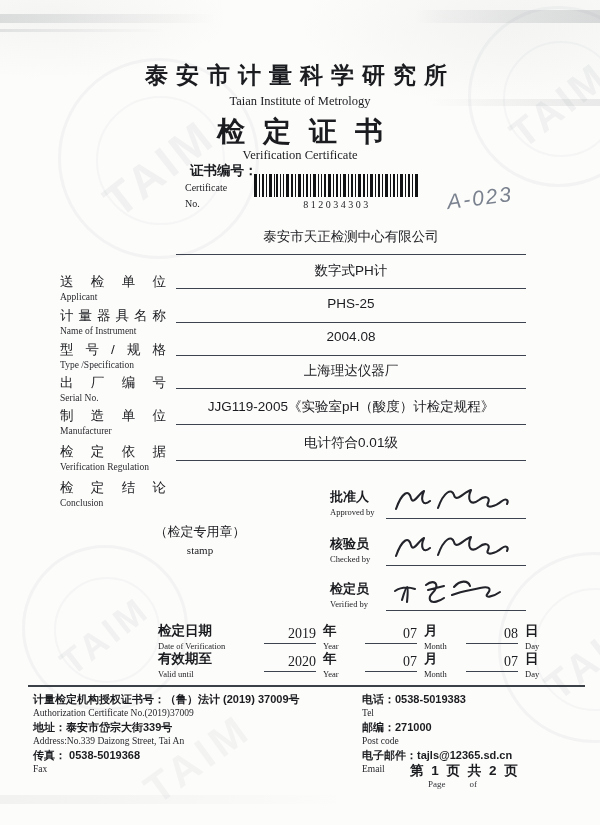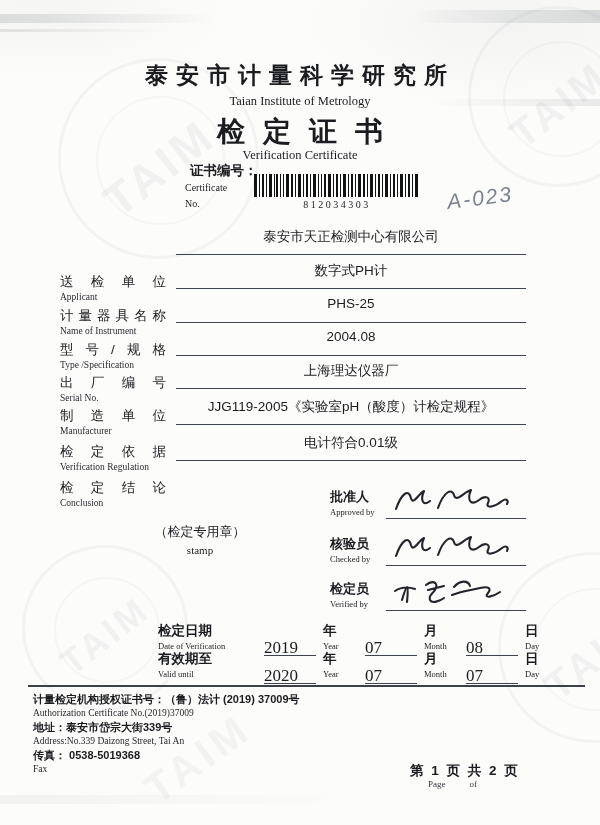--- a/index.html
+++ b/index.html
@@ -71,22 +71,22 @@
   .s-cn{font-size:13px;font-weight:bold;}
   .s-en{font-family:"Liberation Serif",serif;font-size:8.5px;margin-top:1px;}
   .s-line{width:140px;height:36px;border-bottom:1.6px solid #3d4450;position:relative;}
   .s-line svg{position:absolute;left:4px;bottom:2px;}
   .sig-stroke{fill:none;stroke:#23242b;stroke-width:2.1;stroke-linecap:round;stroke-linejoin:round;}
   
   .date-row{position:absolute;left:158px;display:flex;}
   .d-label{width:106px;flex:none;}
   .d-cn{font-size:13.5px;font-weight:bold;}
   .d-en{font-family:"Liberation Serif",serif;font-size:8.5px;margin-top:1px;}
-  .d-num{width:52px;flex:none;text-align:left;font-size:17px;font-family:"Liberation Serif",serif;
-     border-bottom:1.4px solid #3d4450;height:17px;margin-top:16px;}
+  .d-num{width:52px;flex:none;text-align:right;font-size:14px;font-family:"Liberation Serif",serif;
+     border-bottom:1.4px solid #3d4450;height:17px;margin-top:4px;}
   .d-unit{width:42px;flex:none;padding-left:7px;}
   .d-unit .u-cn{font-size:13.5px;font-weight:bold;}
   .d-unit .u-en{font-family:"Liberation Serif",serif;font-size:8.5px;margin-top:1px;}
   
   .foot-sep{position:absolute;left:28px;top:685px;width:557px;border-top:2.2px solid #3c4147;}
   .foot-col{position:absolute;top:690px;}
   .foot-col.left{left:33px;}
   .foot-col.right{left:362px;}
   .fc-cn{font-size:11px;font-weight:600;margin-top:2px;}
   .fc-en{font-family:"Liberation Serif",serif;font-size:9.5px;margin-top:1px;color:#26272c;}
@@ -322,18 +322,26 @@
 
   <div class="foot-sep"></div>
   <div class="foot-col left">
     <div class="fc-cn">计量检定机构授权证书号：（鲁）法计 (2019) 37009号</div>
     <div class="fc-en">Authorization Certificate No.(2019)37009</div>
     <div class="fc-cn">地址：泰安市岱宗大街339号</div>
     <div class="fc-en">Address:No.339 Daizong Street, Tai An</div>
     <div class="fc-cn">传真： 0538-5019368</div>
     <div class="fc-en">Fax</div>
   </div>
+  <div class="foot-col right">
+    <div class="fc-cn">电话：0538-5019383</div>
+    <div class="fc-en">Tel</div>
+    <div class="fc-cn">邮编：271000</div>
+    <div class="fc-en">Post code</div>
+    <div class="fc-cn">电子邮件：tajls@12365.sd.cn</div>
+    <div class="fc-en">Email</div>
+  </div>
   <div class="page-cn">第 1 页 共 2 页</div>
   <div class="page-en">
     <span>Page</span><span class="of">of</span>
   </div>
 
 </div>
 
 </body></html>

